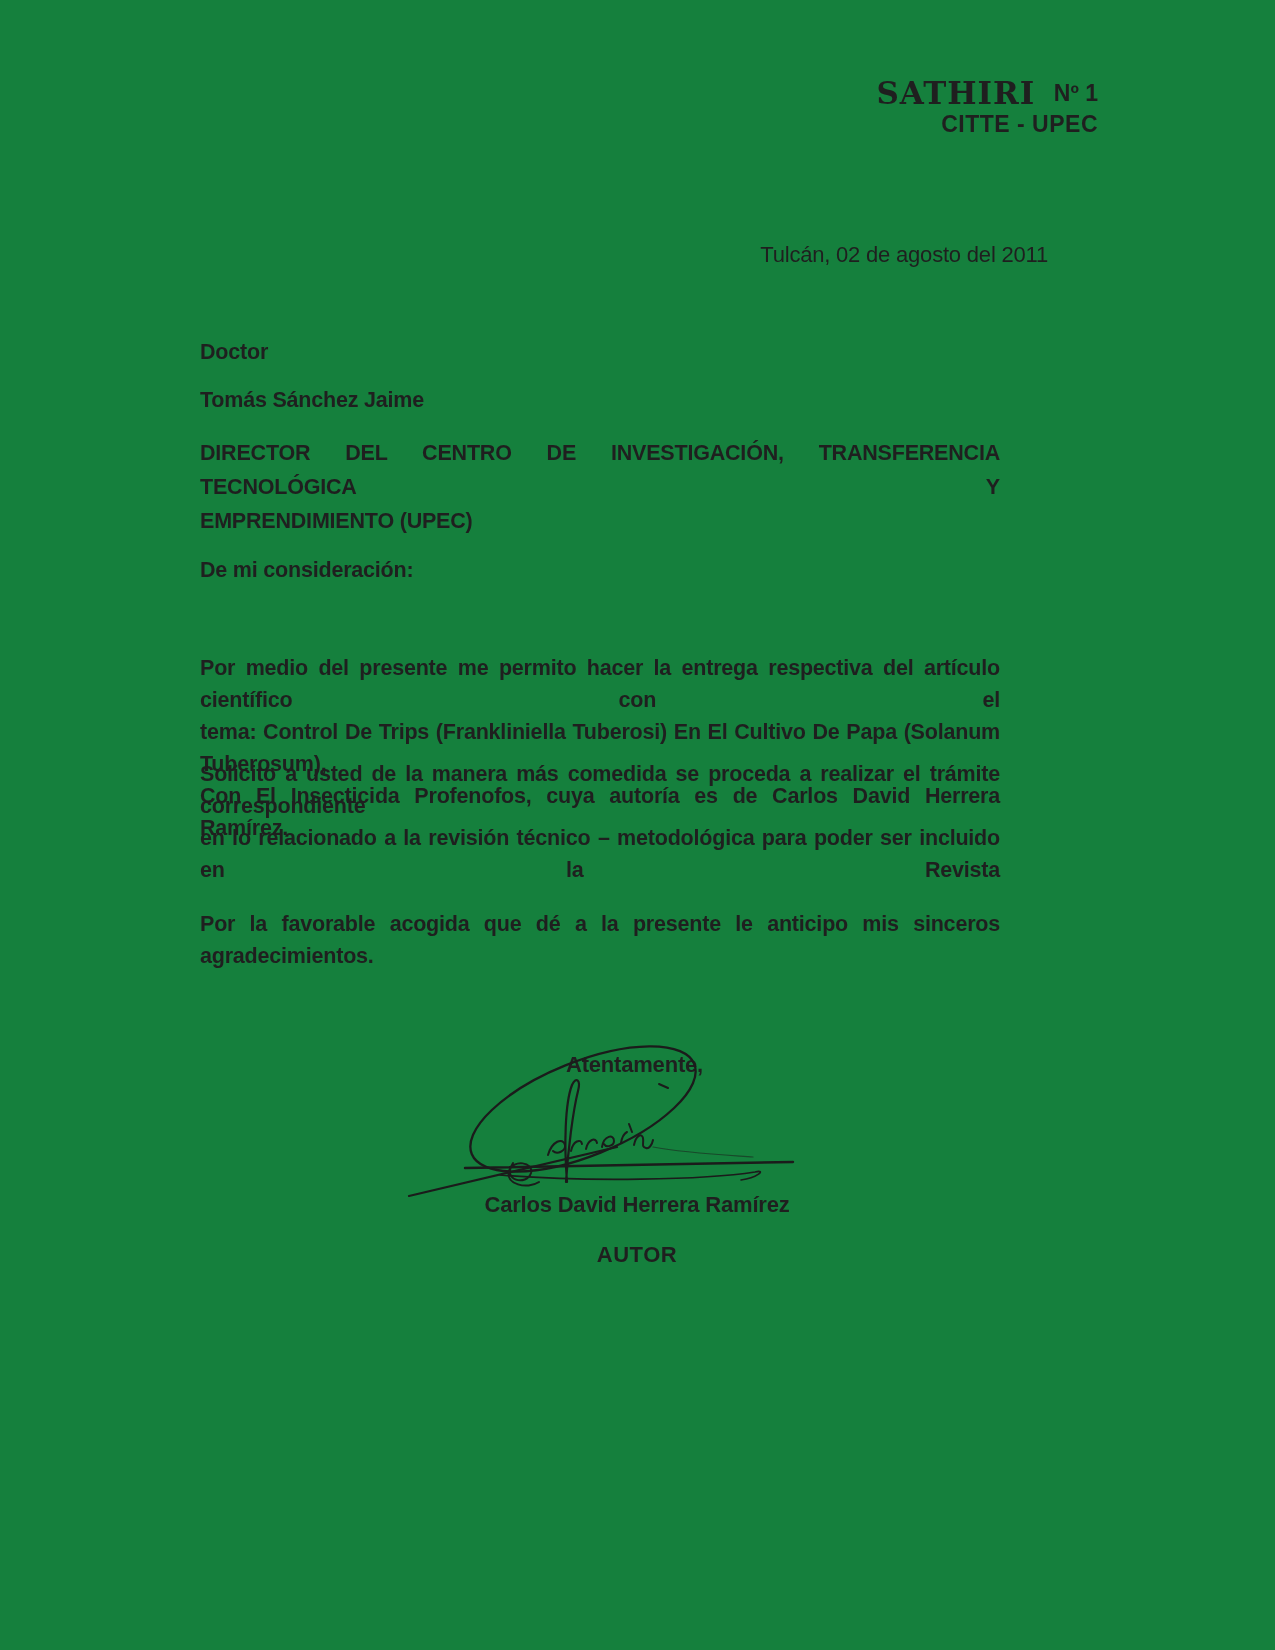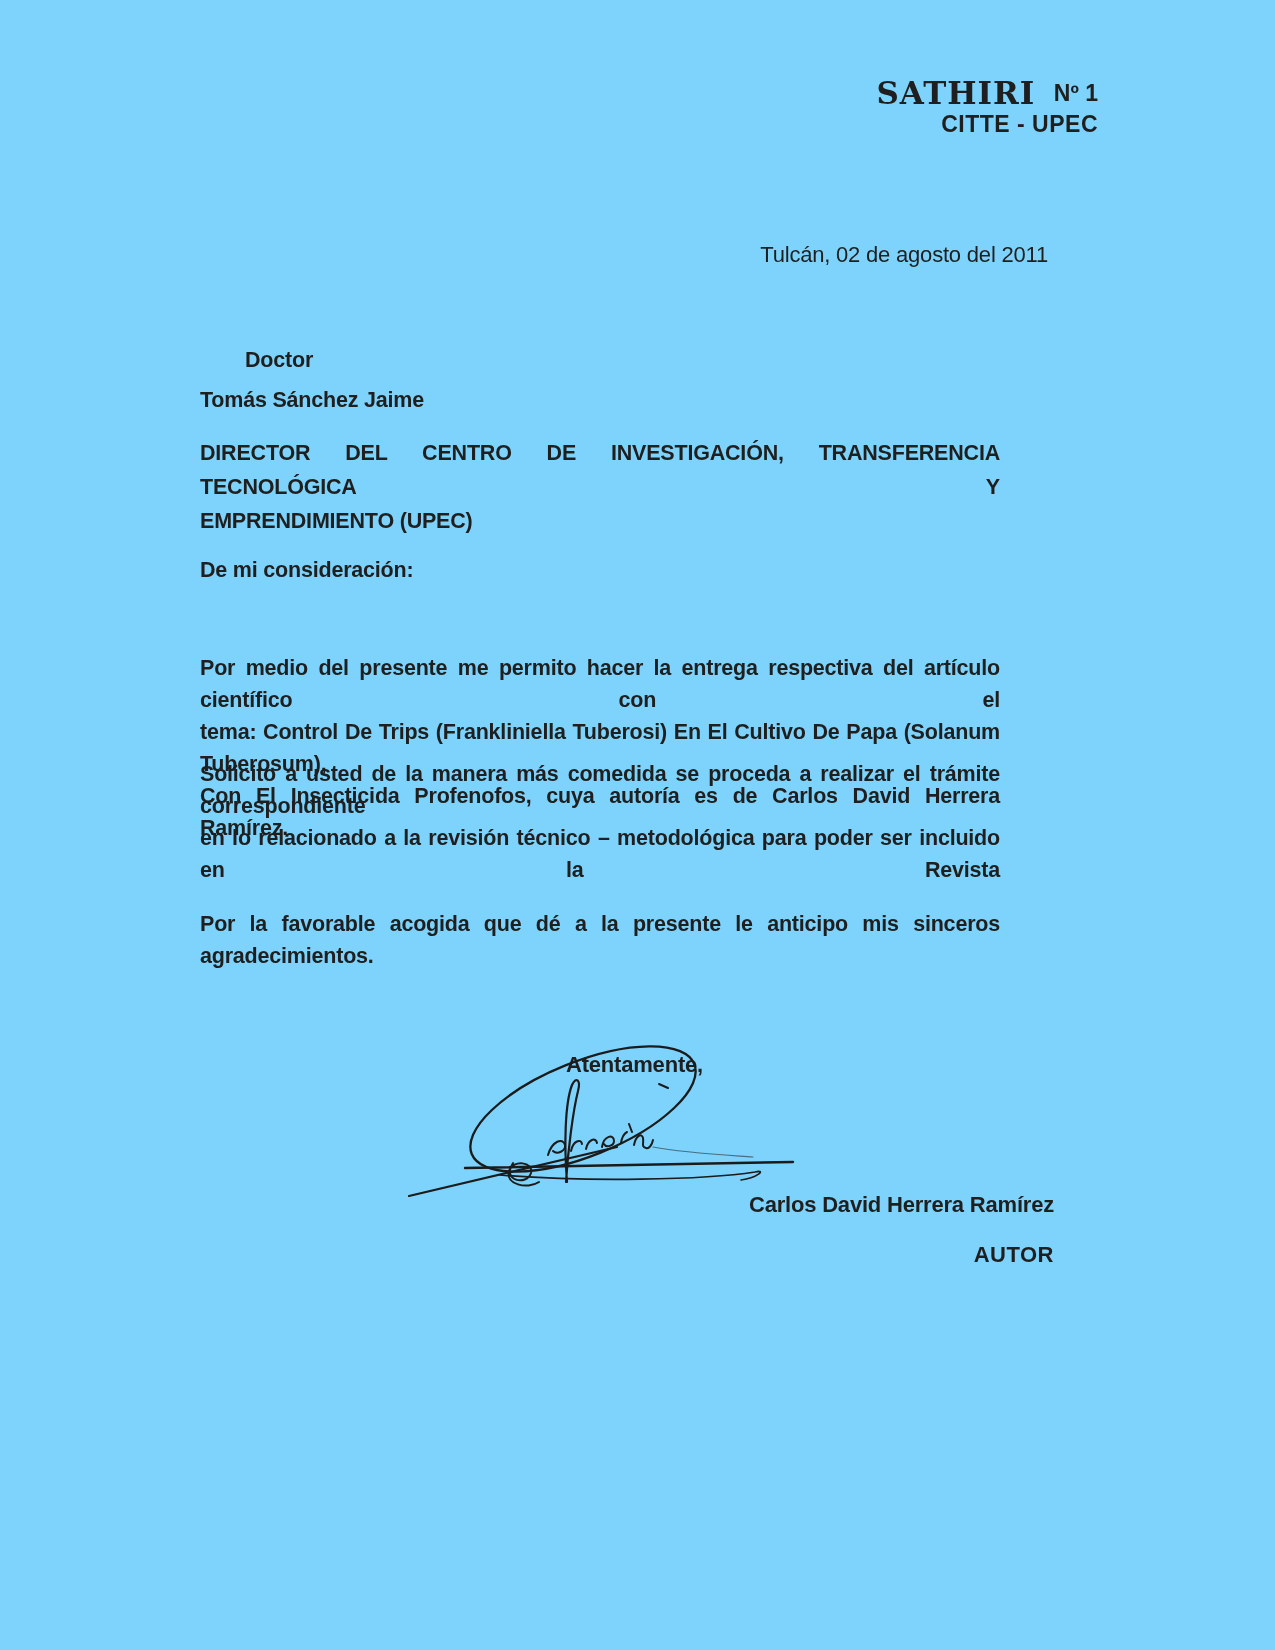--- a/index.html
+++ b/index.html
@@ -1,19 +1,19 @@
 <!DOCTYPE html>
 <html><head>
 <meta charset="utf-8">
 <style>
   html,body{margin:0;padding:0;background:#e8e8e8;}
   .page{
     position:relative;
     width:1275px;height:1650px;
-    background:#7dd3fc;
+    background:#15803d;
     font-family:"Liberation Sans",sans-serif;
     color:#1f1f1f;
     overflow:hidden;
     margin:0 auto;
   }
   .abs{position:absolute;}
 
   
   .letterhead{top:76px;right:177px;text-align:right;line-height:1.1;}
   .journal-row{white-space:nowrap;}
@@ -33,36 +33,36 @@
   .date-line{top:242px;right:227px;font-size:22px;font-weight:400;letter-spacing:-0.2px;}
 
   
   .col{left:200px;width:800px;font-size:21.5px;letter-spacing:-0.2px;}
   .w600{font-weight:600;}
   .w700{font-weight:700;}
 
   .jline{text-align:justify;text-align-last:justify;line-height:32px;}
   .jline-last{text-align-last:left;}
 
-  .block-doctor{top:348px;margin-left:45px;}
+  .block-doctor{top:340px;}
   .block-name{top:388px;}
   .block-position{top:436px;}
   .block-position .jline{line-height:34px;}
   .block-presente{top:510px;}
   .block-salutation{top:558px;}
   .block-p1{top:652px;}
   .block-p2{top:758px;}
   .block-p3{top:908px;}
 
   
   .valediction{left:566px;top:1052px;font-size:22px;font-weight:600;letter-spacing:-0.2px;}
   .sig-wrap{left:405px;top:985px;width:400px;height:215px;pointer-events:none;}
   .sig-wrap svg{display:block;width:100%;height:100%;}
   .sig-stroke{fill:none;stroke:#1b1b1b;stroke-linecap:round;stroke-linejoin:round;}
-  .closing-center{left:196px;width:858px;text-align:right;}
+  .closing-center{left:208px;width:858px;text-align:center;}
   .signatory-name{top:1192px;font-size:22px;font-weight:600;letter-spacing:-0.2px;}
   .signatory-role{top:1242px;font-size:22px;font-weight:700;letter-spacing:0.5px;}
 </style>
 </head>
 <body>
 
 <div class="page">
 
   <div class="abs letterhead">
     <div class="journal-row">

